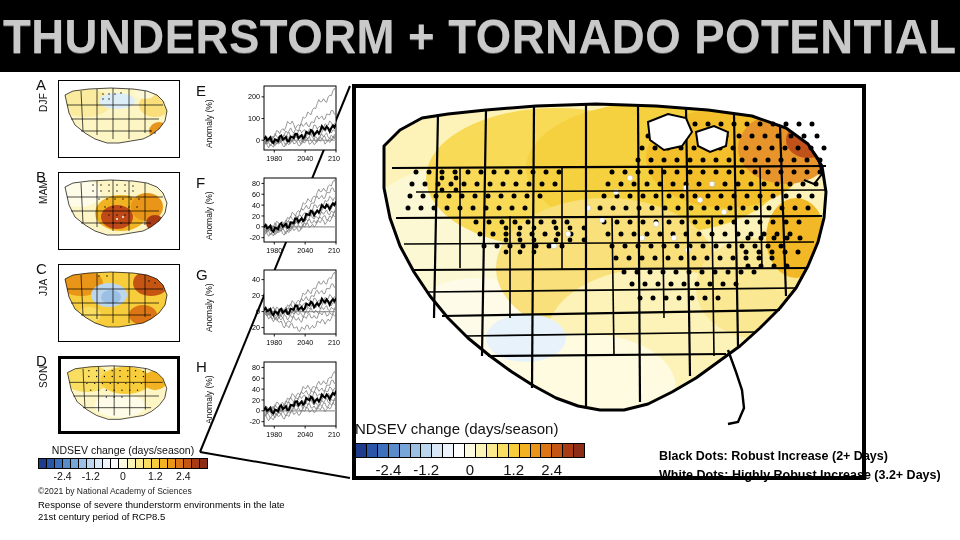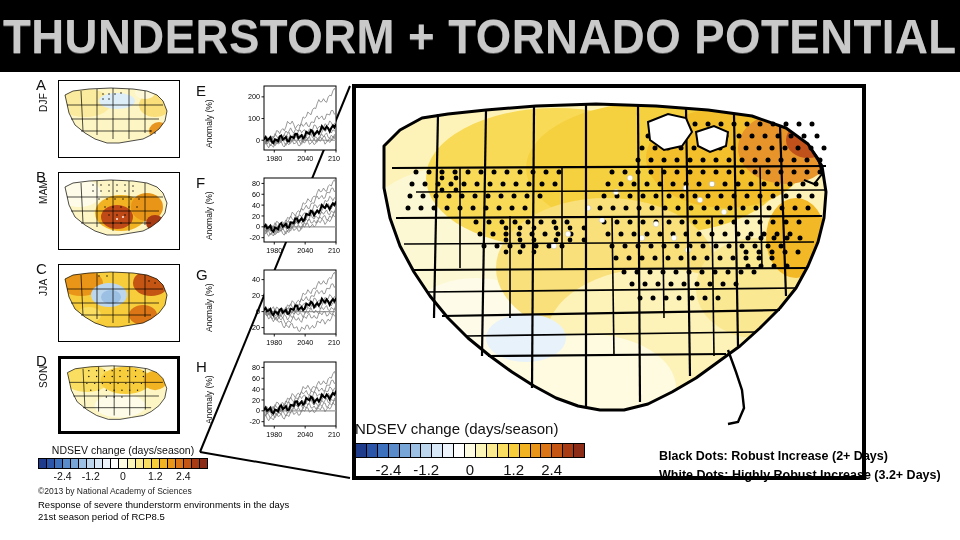--- a/index.html
+++ b/index.html
@@ -903,23 +903,23 @@
     <div class="cb-ticks" id="small-ticks">
         <span style="left: 14.5%;">-2.4</span>
         <span style="left: 31%;">-1.2</span>
         <span style="left: 50%;">0</span>
         <span style="left: 69%;">1.2</span>
         <span style="left: 85.5%;">2.4</span>
       </div>
   </div>
 
   <div id="caption">
-    <div id="copyright">©2013 by National  Academy of Sciences</div>
-    <div id="cap-line1">Response of severe thunderstorm environments in the days</div>
-    <div id="cap-line2">21st season period of RCP8.5</div>
+    <div id="copyright">©2021 by National  Academy of Sciences</div>
+    <div id="cap-line1">Response of severe thunderstorm environments in the late</div>
+    <div id="cap-line2">21st century period of RCP8.5</div>
   </div>
 
   <div id="big-legend">
     <div class="cb-title">NDSEV change (days/season)</div>
     <div class="cb-strip" id="big-strip">
         <div style="background: rgb(31, 60, 140);"></div>
         <div style="background: rgb(42, 85, 168);"></div>
         <div style="background: rgb(61, 112, 189);"></div>
         <div style="background: rgb(90, 140, 203);"></div>
         <div style="background: rgb(121, 166, 216);"></div>

